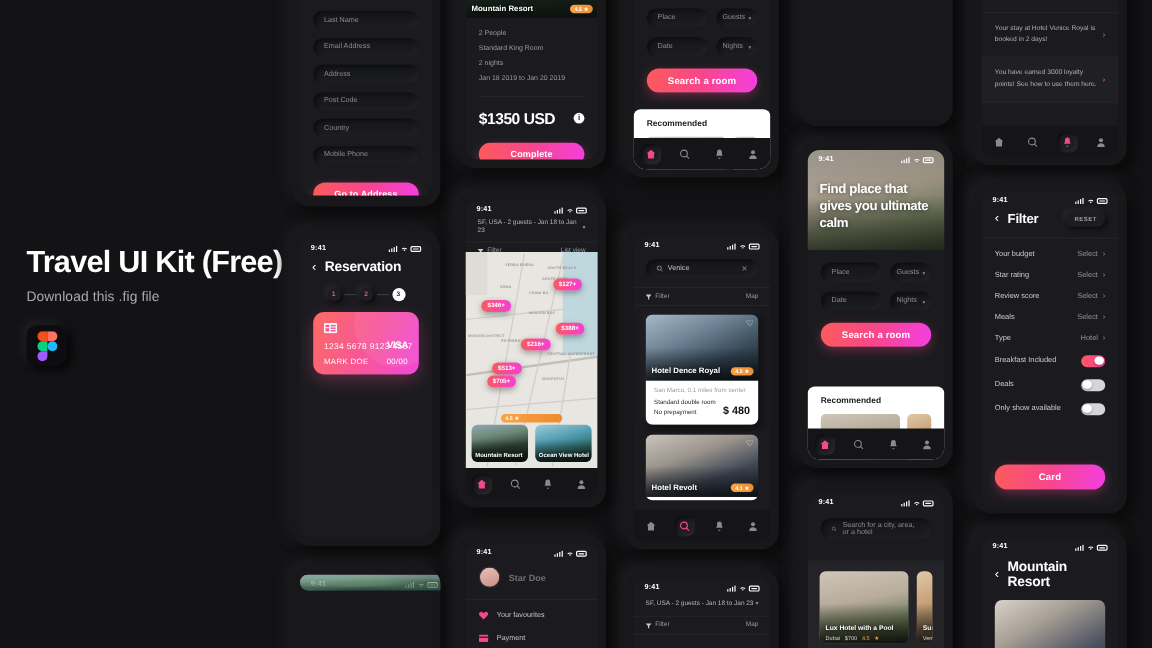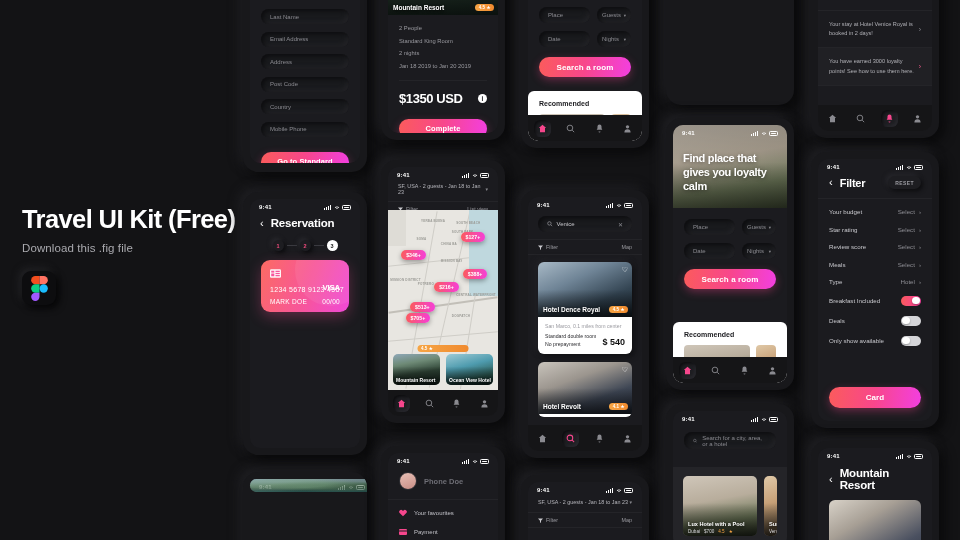--- a/index.html
+++ b/index.html
@@ -153,21 +153,21 @@
           </div>
         <div class="inp">
             <span>Post Code</span>
           </div>
         <div class="inp">
             <span>Country</span>
           </div>
         <div class="inp">
             <span>Mobile Phone</span>
           </div>
-        <div class="btn-grad" style="height:20px; margin-top:7px; font-size:7.5px;">Go to Standard</div>
+        <div class="btn-grad" style="height:20px; margin-top:7px; font-size:7.5px;">Go to Address</div>
       </div>
     </div>
   </div>
 
   <div class="phone" style="left:243px; top:192px; width:124px; height:263px;">
     <div class="scr">
       <div class="status">
         <span class="t">9:41</span>
         <span class="ic">
           <span class="bars">
@@ -377,21 +377,21 @@
               <i></i>
             </span>
           <svg class="wifi" viewBox="0 0 12 9">
               <path fill="#fff" d="M6 8.2 4.2 6.1a2.9 2.9 0 0 1 3.6 0L6 8.2zM6 4c-1.3 0-2.5.5-3.4 1.3l-1-1.2A6.6 6.6 0 0 1 6 2.3c1.7 0 3.2.6 4.4 1.7l-1 1.3A5 5 0 0 0 6 4z"></path>
             </svg>
           <span class="batt"></span>
         </span>
       </div>
       <div style="display:flex;align-items:center;gap:7px;padding:6px 11px 9px;">
         <span style="width:18px;height:18px;border-radius:50%;background:linear-gradient(160deg,#E8C0B6,#C98E86);border:1px solid #2E2E33;"></span>
-        <span style="font-size:7.5px;color:#6E6E75;font-weight:700;">Phone Doe</span>
+        <span style="font-size:7.5px;color:#6E6E75;font-weight:700;">Star Doe</span>
       </div>
       <div class="divider"></div>
       <div style="padding:9px 11px;display:flex;flex-direction:column;gap:11px;">
         <div style="display:flex;align-items:center;gap:7px;">
           <svg width="8" height="8" viewBox="0 0 16 16">
               <path fill="#F6468C" d="M8 14.5 1.8 8.3a3.7 3.7 0 1 1 5.2-5.2L8 4.1l1-1a3.7 3.7 0 1 1 5.2 5.2L8 14.5z"></path>
             </svg>
           <span style="font-size:6px;color:#C2C2C8;">Your favourites</span>
         </div>
         <div style="display:flex;align-items:center;gap:7px;">
@@ -515,21 +515,21 @@
                 <span>★</span>
               </div>
           </div>
           <div style="background:#fff;padding:6px 7px 7px;">
             <div style="font-size:5.2px;color:#9A9AA0;">San Marco, 0.1 miles from center</div>
             <div style="display:flex;justify-content:space-between;align-items:flex-end;margin-top:4px;">
               <div>
                 <div style="font-size:5.2px;color:#2A2A2E;">Standard double room</div>
                 <div style="font-size:5.2px;color:#2A2A2E;margin-top:2px;">No prepayment</div>
               </div>
-              <div style="font-size:9px;font-weight:700;color:#111;">$ 540</div>
+              <div style="font-size:9px;font-weight:700;color:#111;">$ 480</div>
             </div>
           </div>
         </div>
 
         <div style="border-radius:6px;overflow:hidden;margin-top:8px;">
           <div class="img im-bed" style="height:52px;">
             <div style="position:absolute;inset:0;background:linear-gradient(180deg,transparent 50%,rgba(0,0,0,.65));"></div>
             <span class="heart-o">♡</span>
             <div class="cap">Hotel Revolt</div>
             <div class="rating">
@@ -633,21 +633,21 @@
                 <i></i>
                 <i></i>
                 <i></i>
               </span>
             <svg class="wifi" viewBox="0 0 12 9">
                 <path fill="#fff" d="M6 8.2 4.2 6.1a2.9 2.9 0 0 1 3.6 0L6 8.2zM6 4c-1.3 0-2.5.5-3.4 1.3l-1-1.2A6.6 6.6 0 0 1 6 2.3c1.7 0 3.2.6 4.4 1.7l-1 1.3A5 5 0 0 0 6 4z"></path>
               </svg>
             <span class="batt"></span>
           </span>
         </div>
-        <div style="position:absolute;left:10px;right:10px;top:26px;z-index:2;color:#fff;font-size:11px;font-weight:700;line-height:1.28;letter-spacing:-.3px;text-shadow:0 1px 4px rgba(0,0,0,.5);">Find place that gives you loyalty calm</div>
+        <div style="position:absolute;left:10px;right:10px;top:26px;z-index:2;color:#fff;font-size:11px;font-weight:700;line-height:1.28;letter-spacing:-.3px;text-shadow:0 1px 4px rgba(0,0,0,.5);">Find place that gives you ultimate calm</div>
       </div>
       <div style="padding:11px 11px 0;">
         <div style="display:flex;gap:7px;">
           <div class="inp" style="flex:1;height:16px;">
               <span>Place</span>
             </div>
           <div class="inp" style="width:34px;height:16px;justify-content:space-between;padding:0 5px;">
             <span>Guests</span>
             <span style="font-size:4.5px;">▾</span>
           </div>

